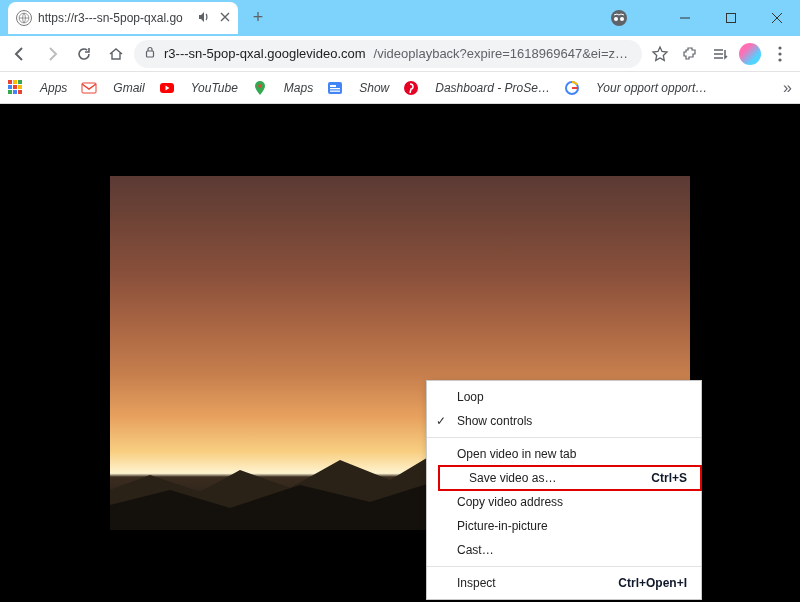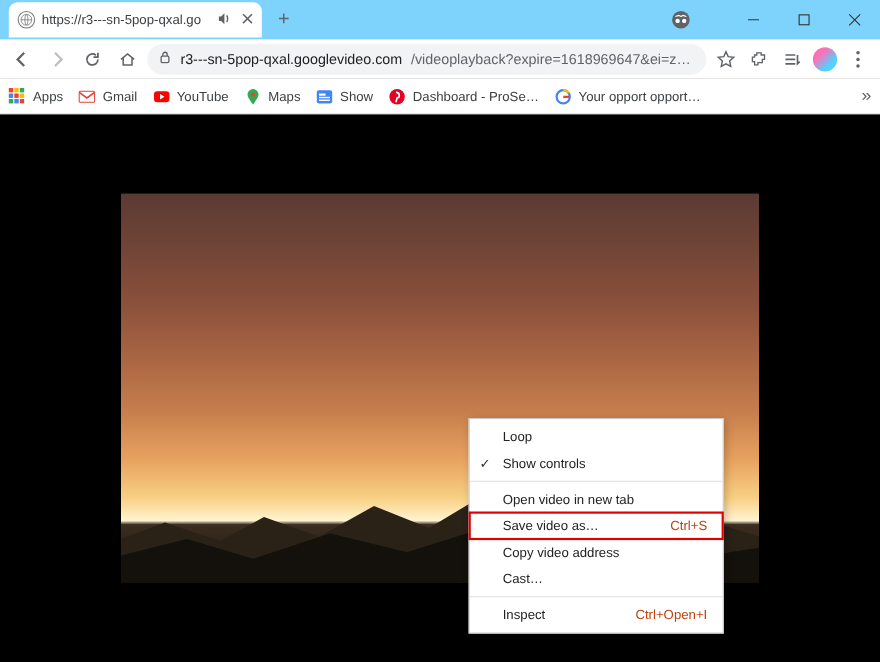--- a/index.html
+++ b/index.html
@@ -112,21 +112,21 @@
     height: 32px;
     background: #fff;
     display: flex;
     align-items: center;
     padding: 0 8px;
     gap: 14px;
     border-bottom: 1px solid #dadada;
     font-size: 12px;
     color: #3c4043;
   }
-  .bm { display: flex; align-items: center; gap: 6px; white-space: nowrap; }
+  .bm { display: flex; align-items: center; gap: 16px; white-space: nowrap; font-style: italic; }
   .bm-icon { width: 16px; height: 16px; display:flex; align-items:center; justify-content:center; }
   .bookbar .spacer { flex: 1; }
   .bm-more { font-size: 16px; color:#5f6368; }
 
   .apps-grid {
     width:16px; height:16px;
     display:grid; grid-template-columns:repeat(3,4px); grid-template-rows:repeat(3,4px); gap:1px;
   }
   .apps-grid span:nth-child(1){background:#ea4335}
   .apps-grid span:nth-child(2){background:#fbbc05}
@@ -158,44 +158,45 @@
   }
   .mountains {
     position:absolute; left:0; right:0; bottom:0; height:110px;
   }
   .mountains svg { width:100%; height:100%; display:block; }
 
   
   .ctxmenu {
     position: absolute;
     left: 426px; top: 276px;
-    width: 232px;
+    width: 276px;
     background: #fff;
     border: 1px solid #c9c9c9;
     box-shadow: 2px 3px 8px rgba(0,0,0,0.25);
     padding: 4px 0;
     font-size: 12px;
     color: #222;
   }
   .ctxitem {
     height: 24px;
     display: flex;
     align-items: center;
     padding: 0 14px 0 30px;
     position: relative;
   }
   .ctxitem .check {
     position:absolute; left:9px; font-size:12px; color:#333;
   }
-  .ctxitem .kb { margin-left:auto; color:#c2410c; }
+  .ctxitem .kb { margin-left:auto; color:#0f172a;font-weight:bold; }
   .ctxsep { height:1px; background:#e2e2e2; margin:4px 0; }
   .ctxitem.hl {
     outline: 2px solid #e00000;
     outline-offset: -1px;
     z-index: 1;
+    margin-left: 12px;
   }
 
   
   .svg16 { width:16px; height:16px; }
 </style>
 </head>
 <body>
 
 <div class="titlebar">
   <div class="tab">
@@ -408,20 +409,23 @@
       <span>Open video in new tab</span>
     </div>
     <div class="ctxitem hl">
       <span>Save video as…</span>
       <span class="kb">Ctrl+S</span>
     </div>
     <div class="ctxitem">
       <span>Copy video address</span>
     </div>
     <div class="ctxitem">
+      <span>Picture-in-picture</span>
+    </div>
+    <div class="ctxitem">
       <span>Cast…</span>
     </div>
     <div class="ctxsep"></div>
     <div class="ctxitem">
       <span>Inspect</span>
       <span class="kb">Ctrl+Open+I</span>
     </div>
   </div>
 </div>
 

